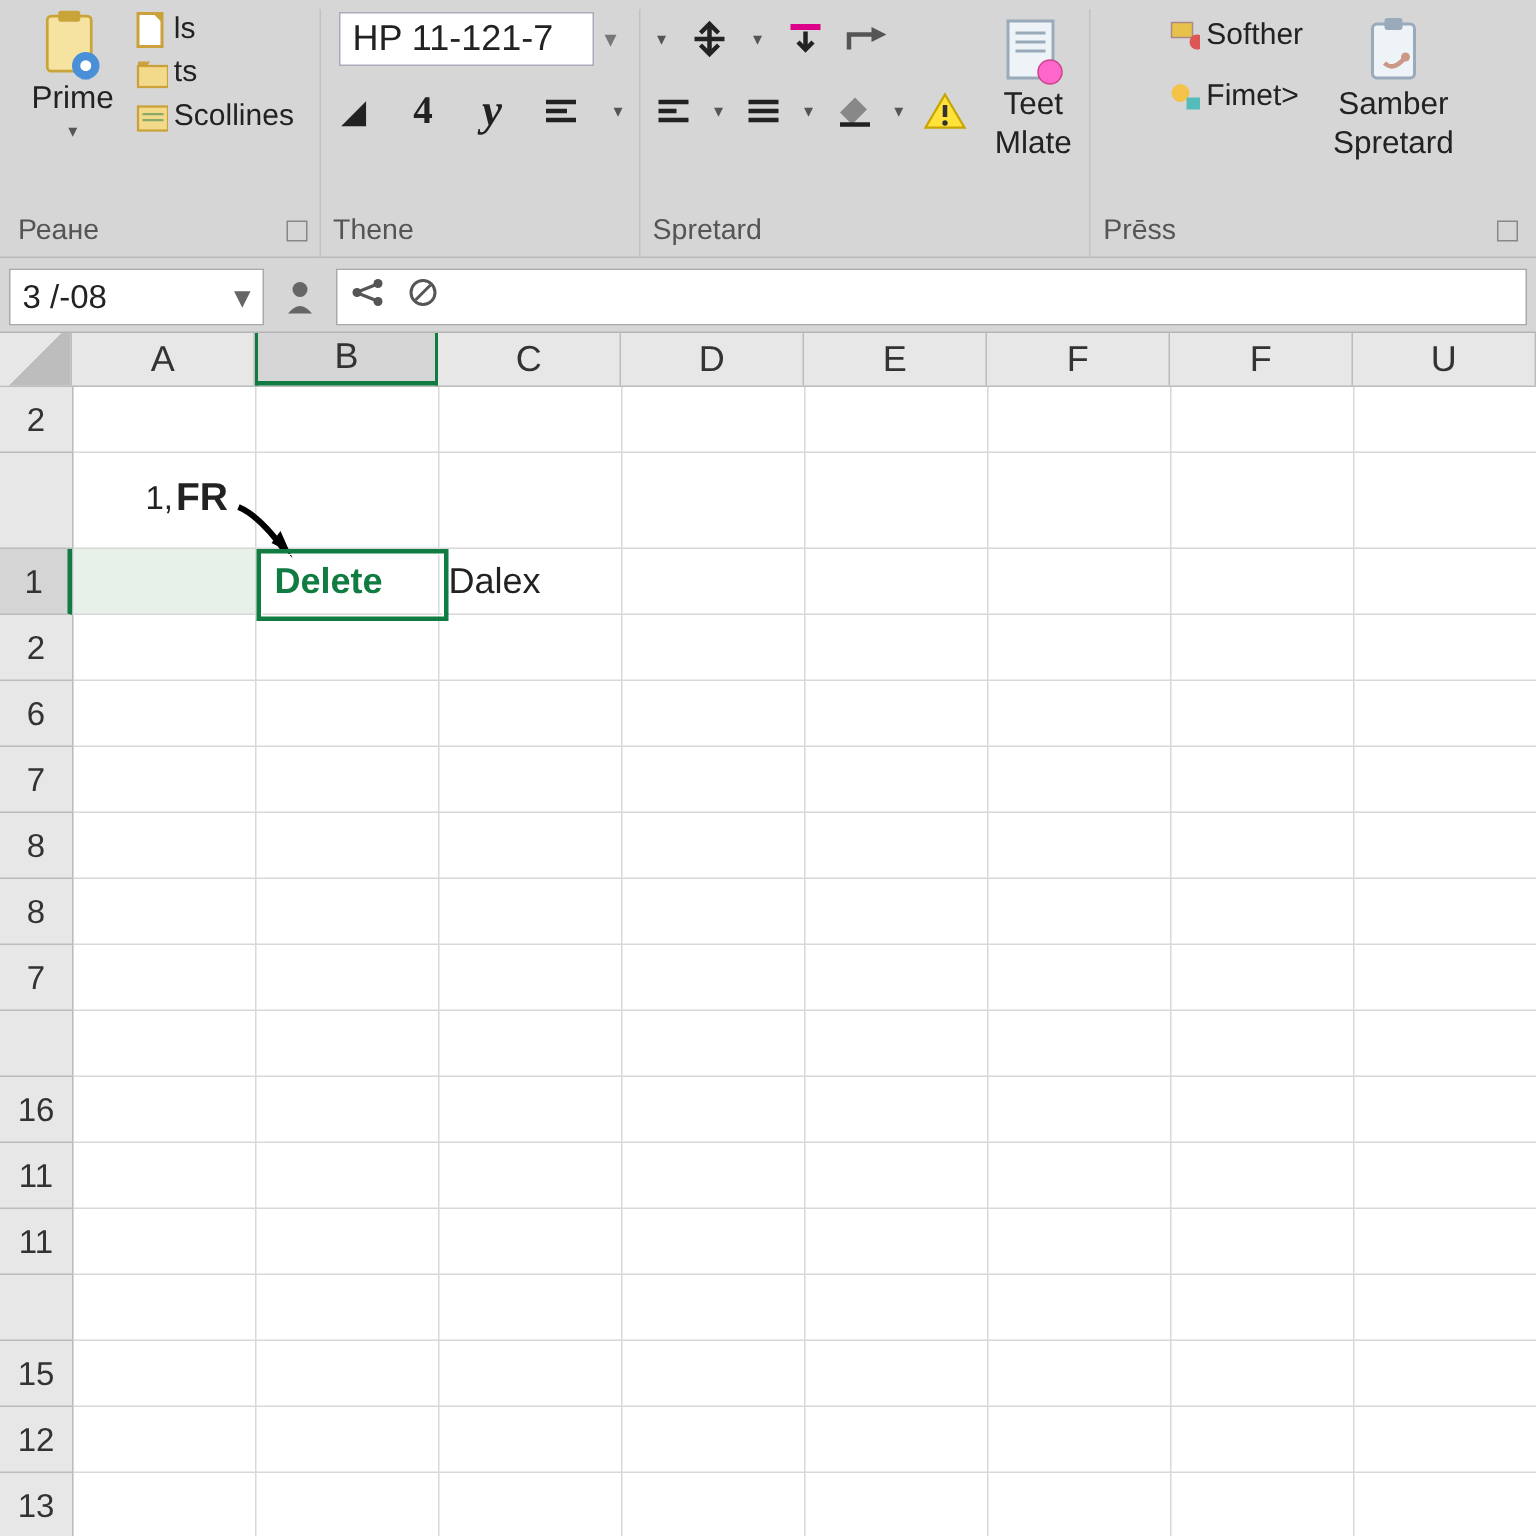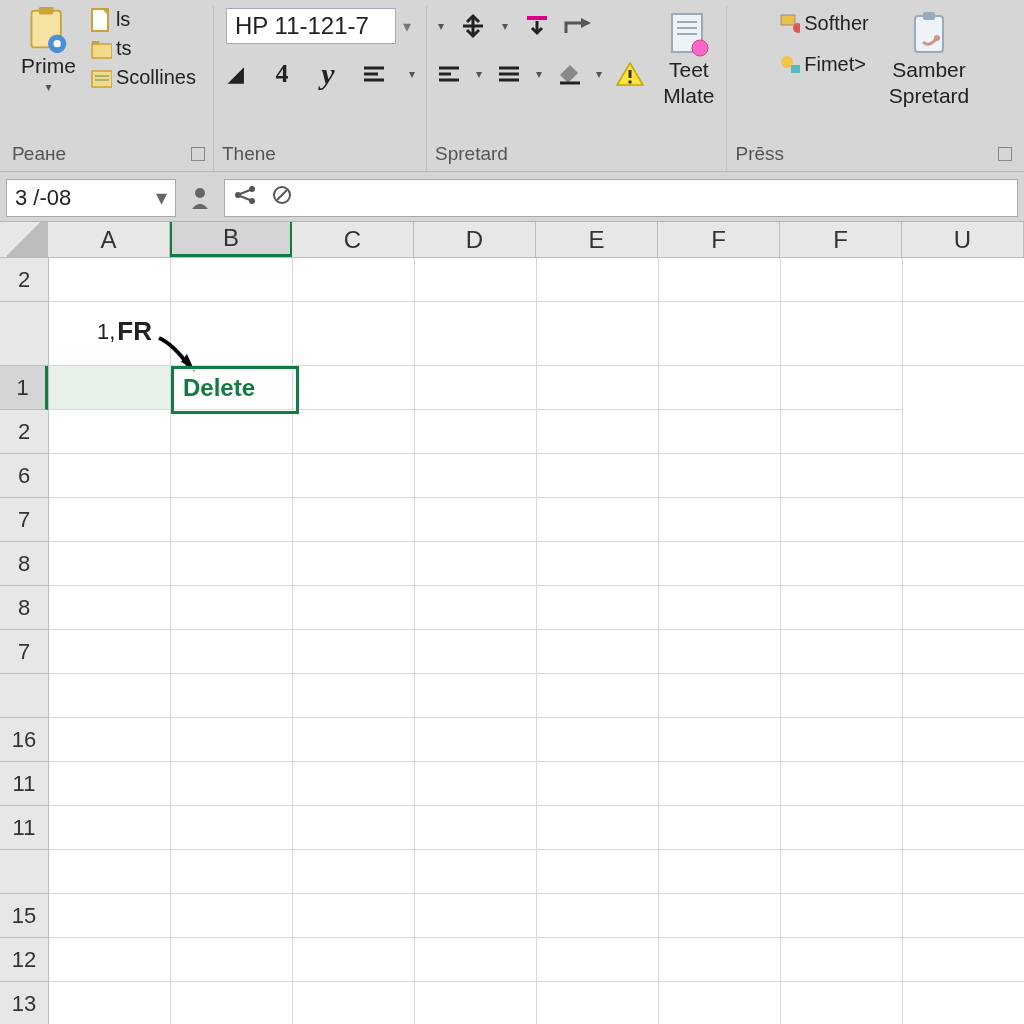--- a/index.html
+++ b/index.html
@@ -460,20 +460,21 @@
           <div class="cell"></div>
           <div class="cell"></div>
           <div class="cell"></div>
           <div class="cell"></div>
           <div class="cell"></div>
           <div class="cell"></div>
         </div>
         <div class="cell-row">
           <div class="cell rownum-active"></div>
           <div class="cell" style="color: rgb(16, 124, 65); font-weight: 600; padding-left: 12px;">Delete</div>
+          <div class="cell">Dalex</div>
           <div class="cell"></div>
           <div class="cell"></div>
           <div class="cell"></div>
           <div class="cell"></div>
           <div class="cell"></div>
         </div>
         <div class="cell-row">
           <div class="cell"></div>
           <div class="cell"></div>
           <div class="cell"></div>

